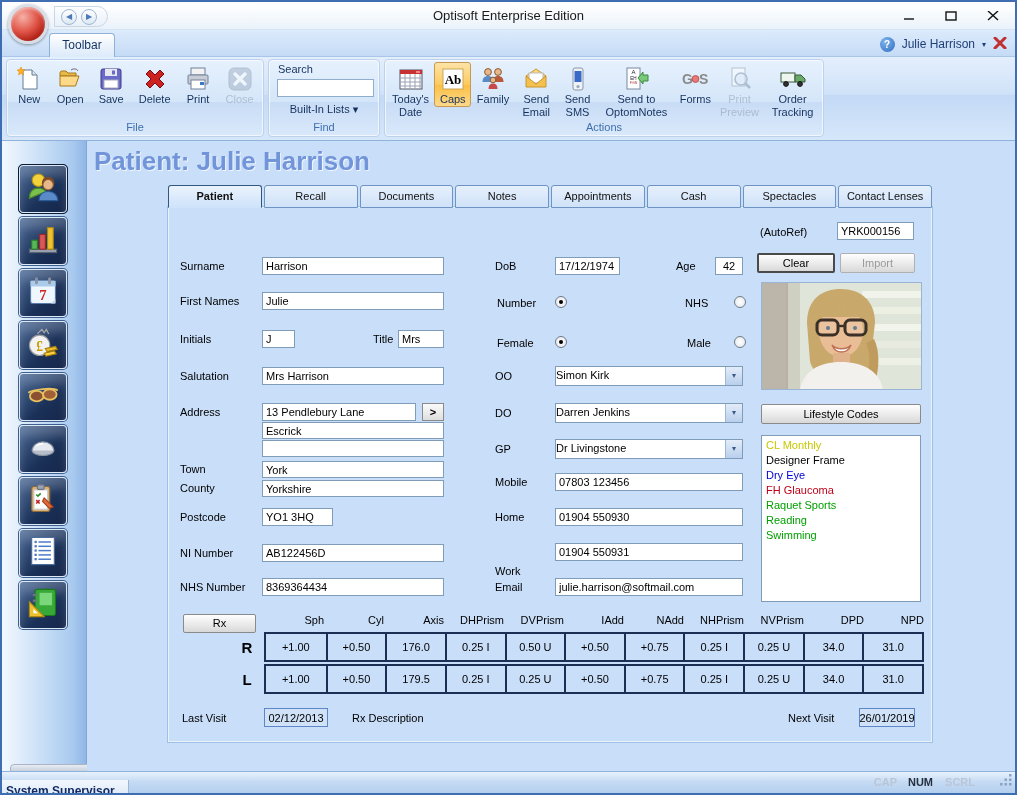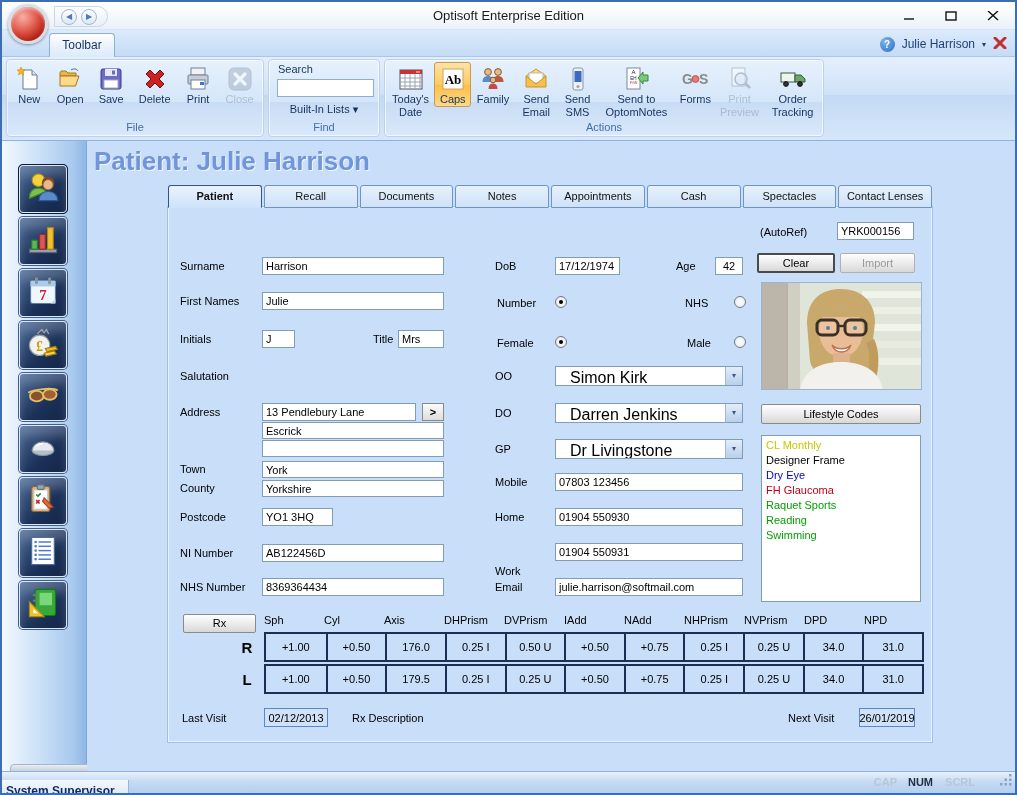--- a/index.html
+++ b/index.html
@@ -67,40 +67,40 @@
   .ptab { flex:1; background:linear-gradient(#e6f0fc,#cfe2f8); border:1px solid #6d94c4; border-radius:3px 3px 0 0;
     font-size:11px; color:#111; text-align:center; line-height:20px; }
   .ptab.active { font-weight:bold; background:linear-gradient(#eaf3fd,#cfe3fa); border-color:#33577f; border-bottom:1px solid #cfe3fa; }
   .panel { position:absolute; left:81px; top:66px; width:764px; height:535px; border:1px solid #eaf2fc;
     outline:1px solid #9dbfe8; background:#c9def9; }
 
   .lbl { position:absolute; font-size:11px; color:#000; white-space:nowrap; }
   .txt { position:absolute; height:18px; border:1px solid #7f9db9; background:#fff; font-size:11px;
     font-family:"Liberation Sans",sans-serif; padding:0 3px; color:#000; }
   .ddwrap { position:absolute; height:20px; border:1px solid #7f9db9; background:#fff; display:flex; }
-  .ddval { flex:1; font-size:16px; padding:2px 14px; overflow:hidden; white-space:nowrap; }
+  .ddval { flex:1; font-size:11px; padding:2px 0; overflow:hidden; white-space:nowrap; }
   .ddbtn { width:17px; background:linear-gradient(#e3edf9,#b9cfec); border-left:1px solid #9db8d4;
     font-size:8px; color:#3a5a88; text-align:center; line-height:18px; }
   .radio { position:absolute; width:12px; height:12px; border-radius:50%; background:radial-gradient(#ffffff,#e2e6ea);
     border:1px solid #707a86; }
   .radio.checked::after { content:""; position:absolute; left:3px; top:3px; width:4px; height:4px; border-radius:50%; background:#000; }
   .cbtn { position:absolute; background:linear-gradient(#fefefe,#e8e8e8 60%,#d8d8d8); border:1px solid #8a8a8a;
     font-size:11px; color:#000; text-align:center; border-radius:2px; }
   .cbtn.default { border:2px solid #4a4a4a; }
   .cbtn.disabled { color:#9a9a9a; border-color:#b0b0b0; }
   .addr-btn { position:absolute; width:22px; height:18px; background:linear-gradient(#fbfbfb,#dedede); border:1px solid #8a8a8a;
     font-size:11px; font-weight:bold; text-align:center; line-height:16px; }
   .photo { position:absolute; left:674px; top:141px; width:161px; height:108px; border:1px solid #9ab4d4; overflow:hidden; }
   .listbox { position:absolute; left:674px; top:294px; width:160px; height:167px; background:#fff; border:1px solid #7f9db9;
     padding:2px 4px; overflow:hidden; }
   .code { font-size:11px; line-height:15px; white-space:nowrap; }
 
   
   .rxhead { position:absolute; left:177px; top:473px; width:660px; height:16px; display:flex; }
-  .rxhead div { width:60px; text-align:left; font-size:11px; color:#000; }
+  .rxhead div { width:60px; text-align:right; font-size:11px; color:#000; }
   .rxrow { position:absolute; left:177px; width:660px; height:30px; display:flex; border:2px solid #1b2f55; }
   .rxrow div { width:60px; border-left:2px solid #1b2f55; display:flex; align-items:center; justify-content:center; font-size:11px; }
   .rxrow div:first-child { border-left:none; }
   .sideL { position:absolute; width:20px; text-align:center; font-size:15px; font-weight:bold; color:#000; }
   .rofield { position:absolute; height:19px; border:1px solid #5c86c8; background:#cfe2f8; font-size:11px;
     display:flex; align-items:center; justify-content:center; }
 
   
   .statusbar { position:absolute; left:0; bottom:0; width:1013px; height:22px; border-top:1px solid #8fb2dc;
     background:linear-gradient(#e8f2fd,#c6dbf3 45%,#b3cfee); }
@@ -441,20 +441,21 @@
 
     <div class="lbl" style="left:93px;top:119px">Surname</div>
     <input class="txt" style="left: 175px; top: 116px; width: 182px;" value="Harrison">
     <div class="lbl" style="left:93px;top:154px">First Names</div>
     <input class="txt" style="left: 175px; top: 151px; width: 182px;" value="Julie">
     <div class="lbl" style="left:93px;top:192px">Initials</div>
     <input class="txt" style="left: 175px; top: 189px; width: 33px;" value="J">
     <div class="lbl" style="left:286px;top:192px">Title</div>
     <input class="txt" style="left: 311px; top: 189px; width: 46px;" value="Mrs">
     <div class="lbl" style="left:93px;top:229px">Salutation</div>
+    <input class="txt" style="left: 175px; top: 226px; width: 182px;" value="Mrs Harrison">
     <div class="lbl" style="left:93px;top:265px">Address</div>
     <input class="txt" style="left: 175px; top: 262px; width: 154px;" value="13 Pendlebury Lane">
     <div class="addr-btn" style="left:335px;top:262px">&gt;</div>
     <input class="txt" style="left: 175px; top: 281px; width: 182px; height: 17px;" value="Escrick">
     <input class="txt" style="left: 175px; top: 299px; width: 182px; height: 17px;" value="">
     <div class="lbl" style="left:93px;top:322px">Town</div>
     <input class="txt" style="left: 175px; top: 320px; width: 182px; height: 17px;" value="York">
     <div class="lbl" style="left:93px;top:341px">County</div>
     <input class="txt" style="left: 175px; top: 339px; width: 182px; height: 17px;" value="Yorkshire">
     <div class="lbl" style="left:93px;top:370px">Postcode</div>

